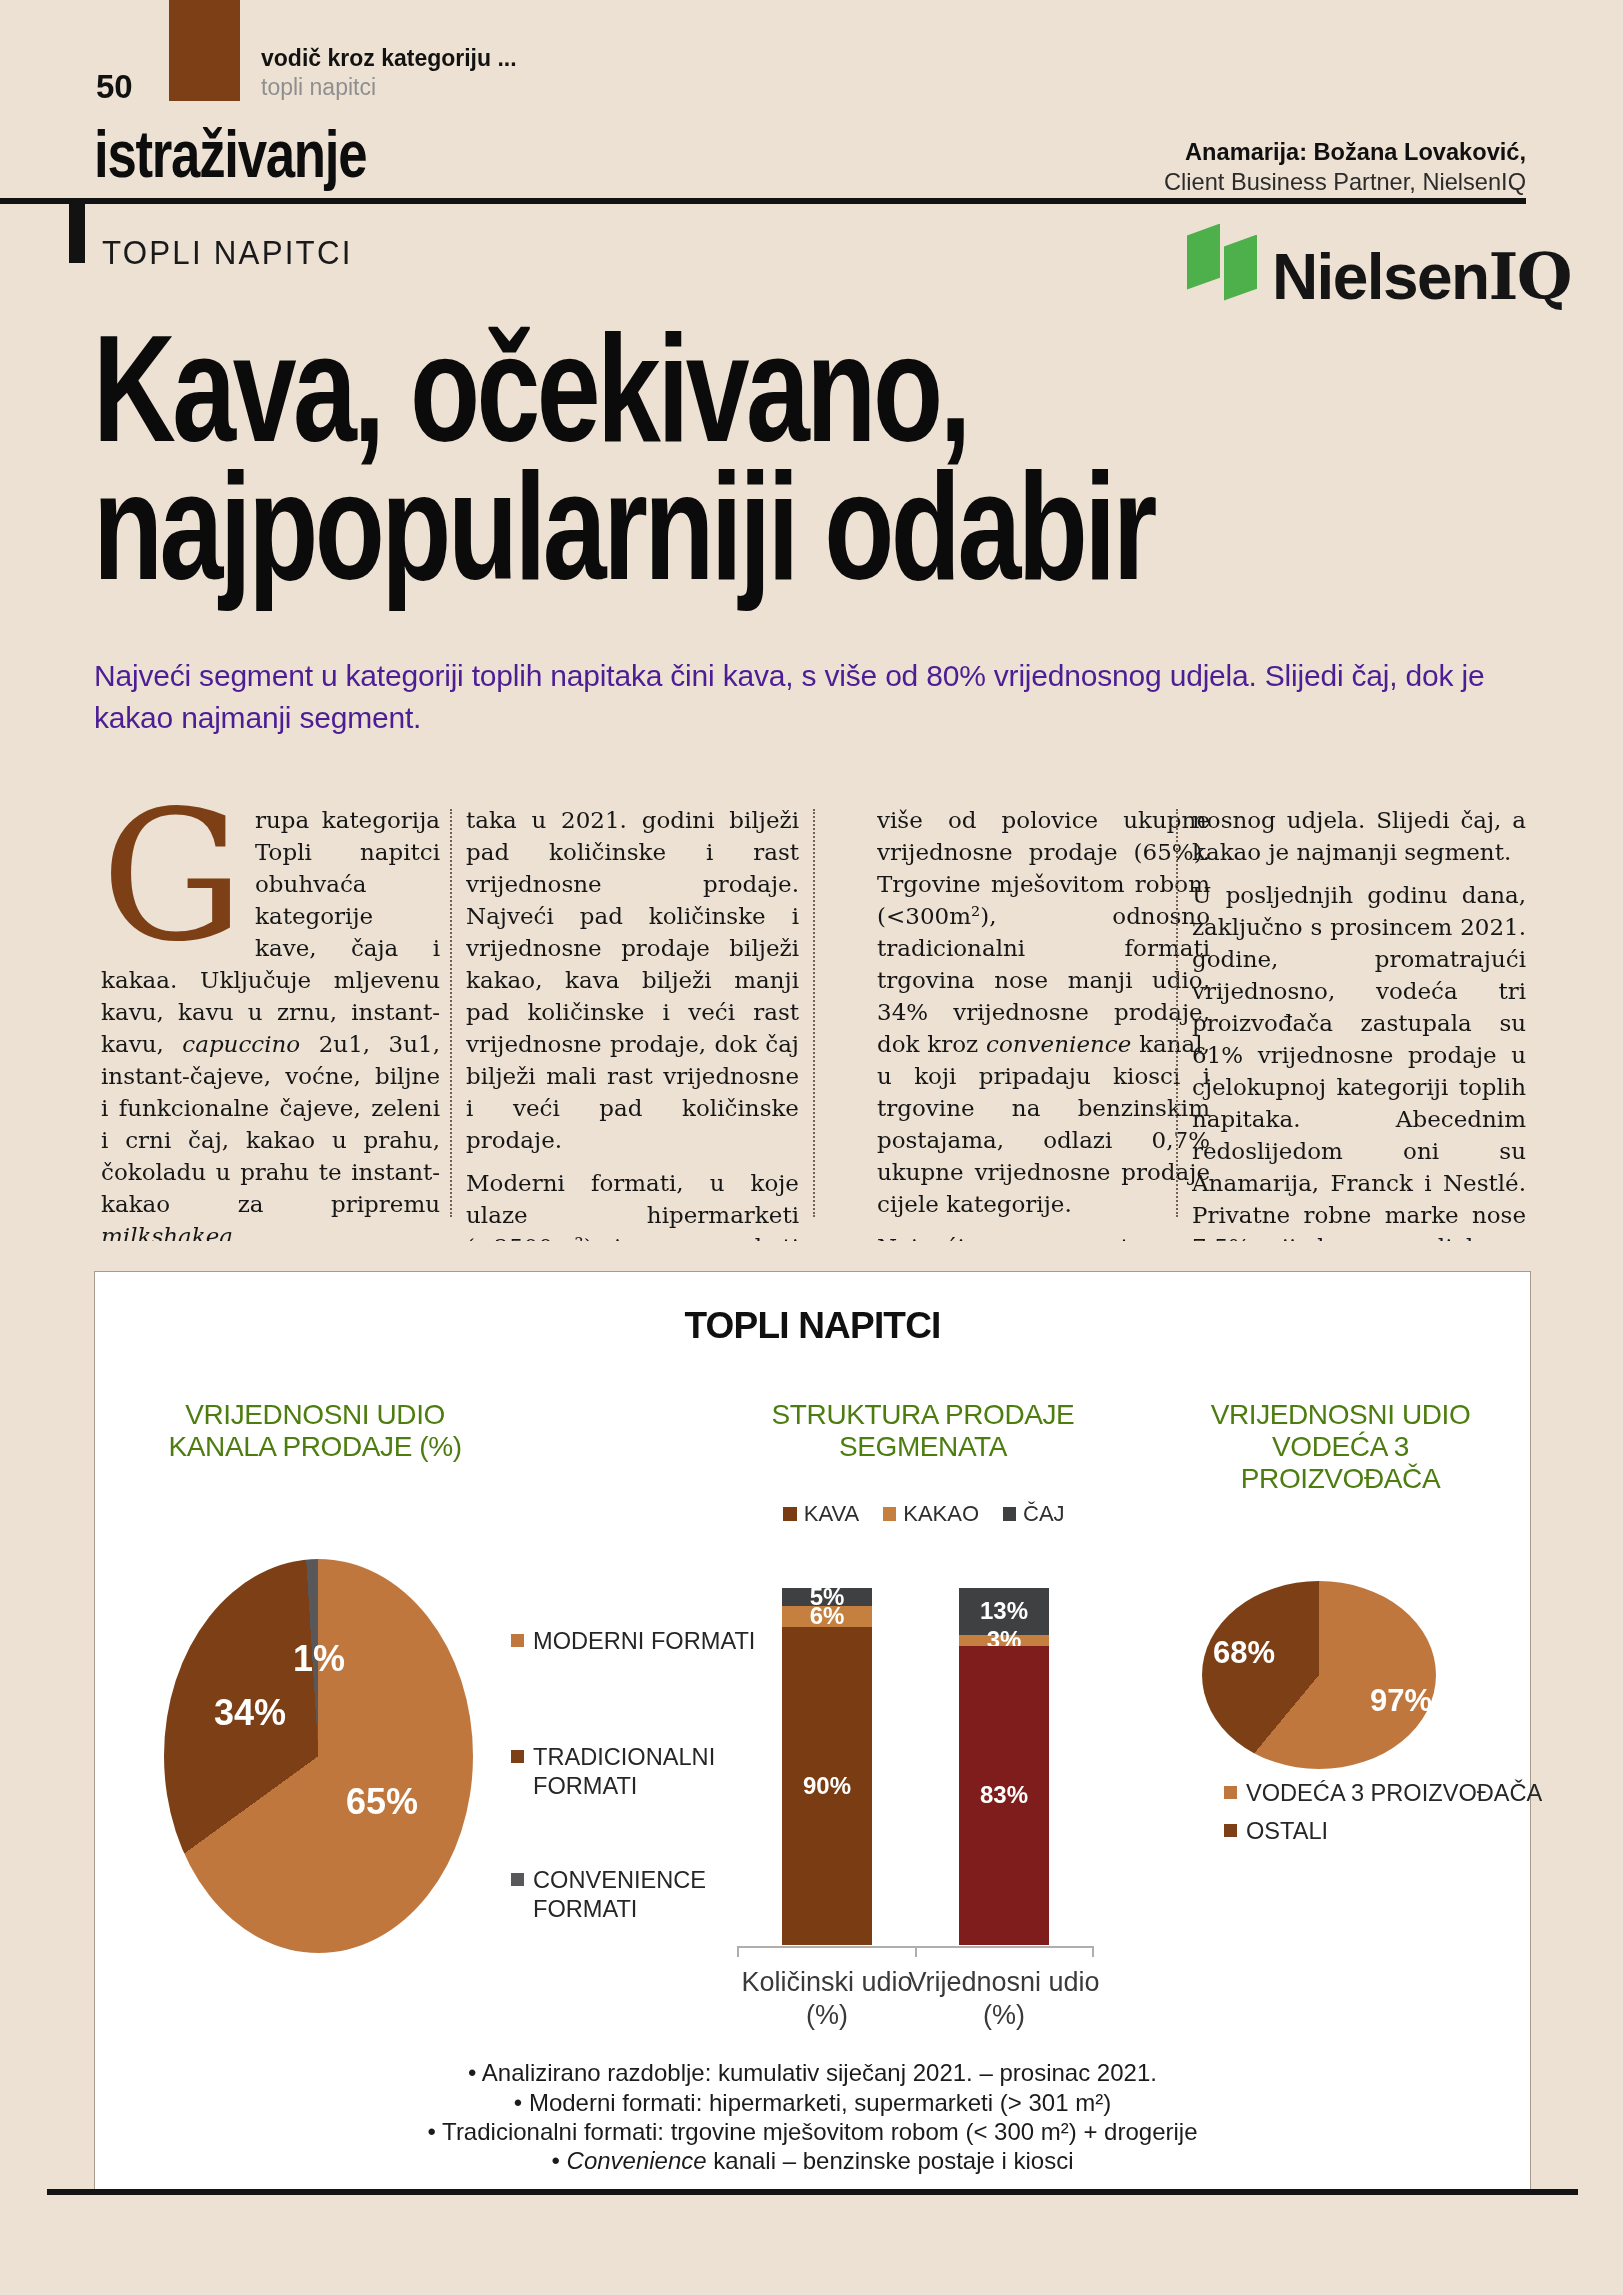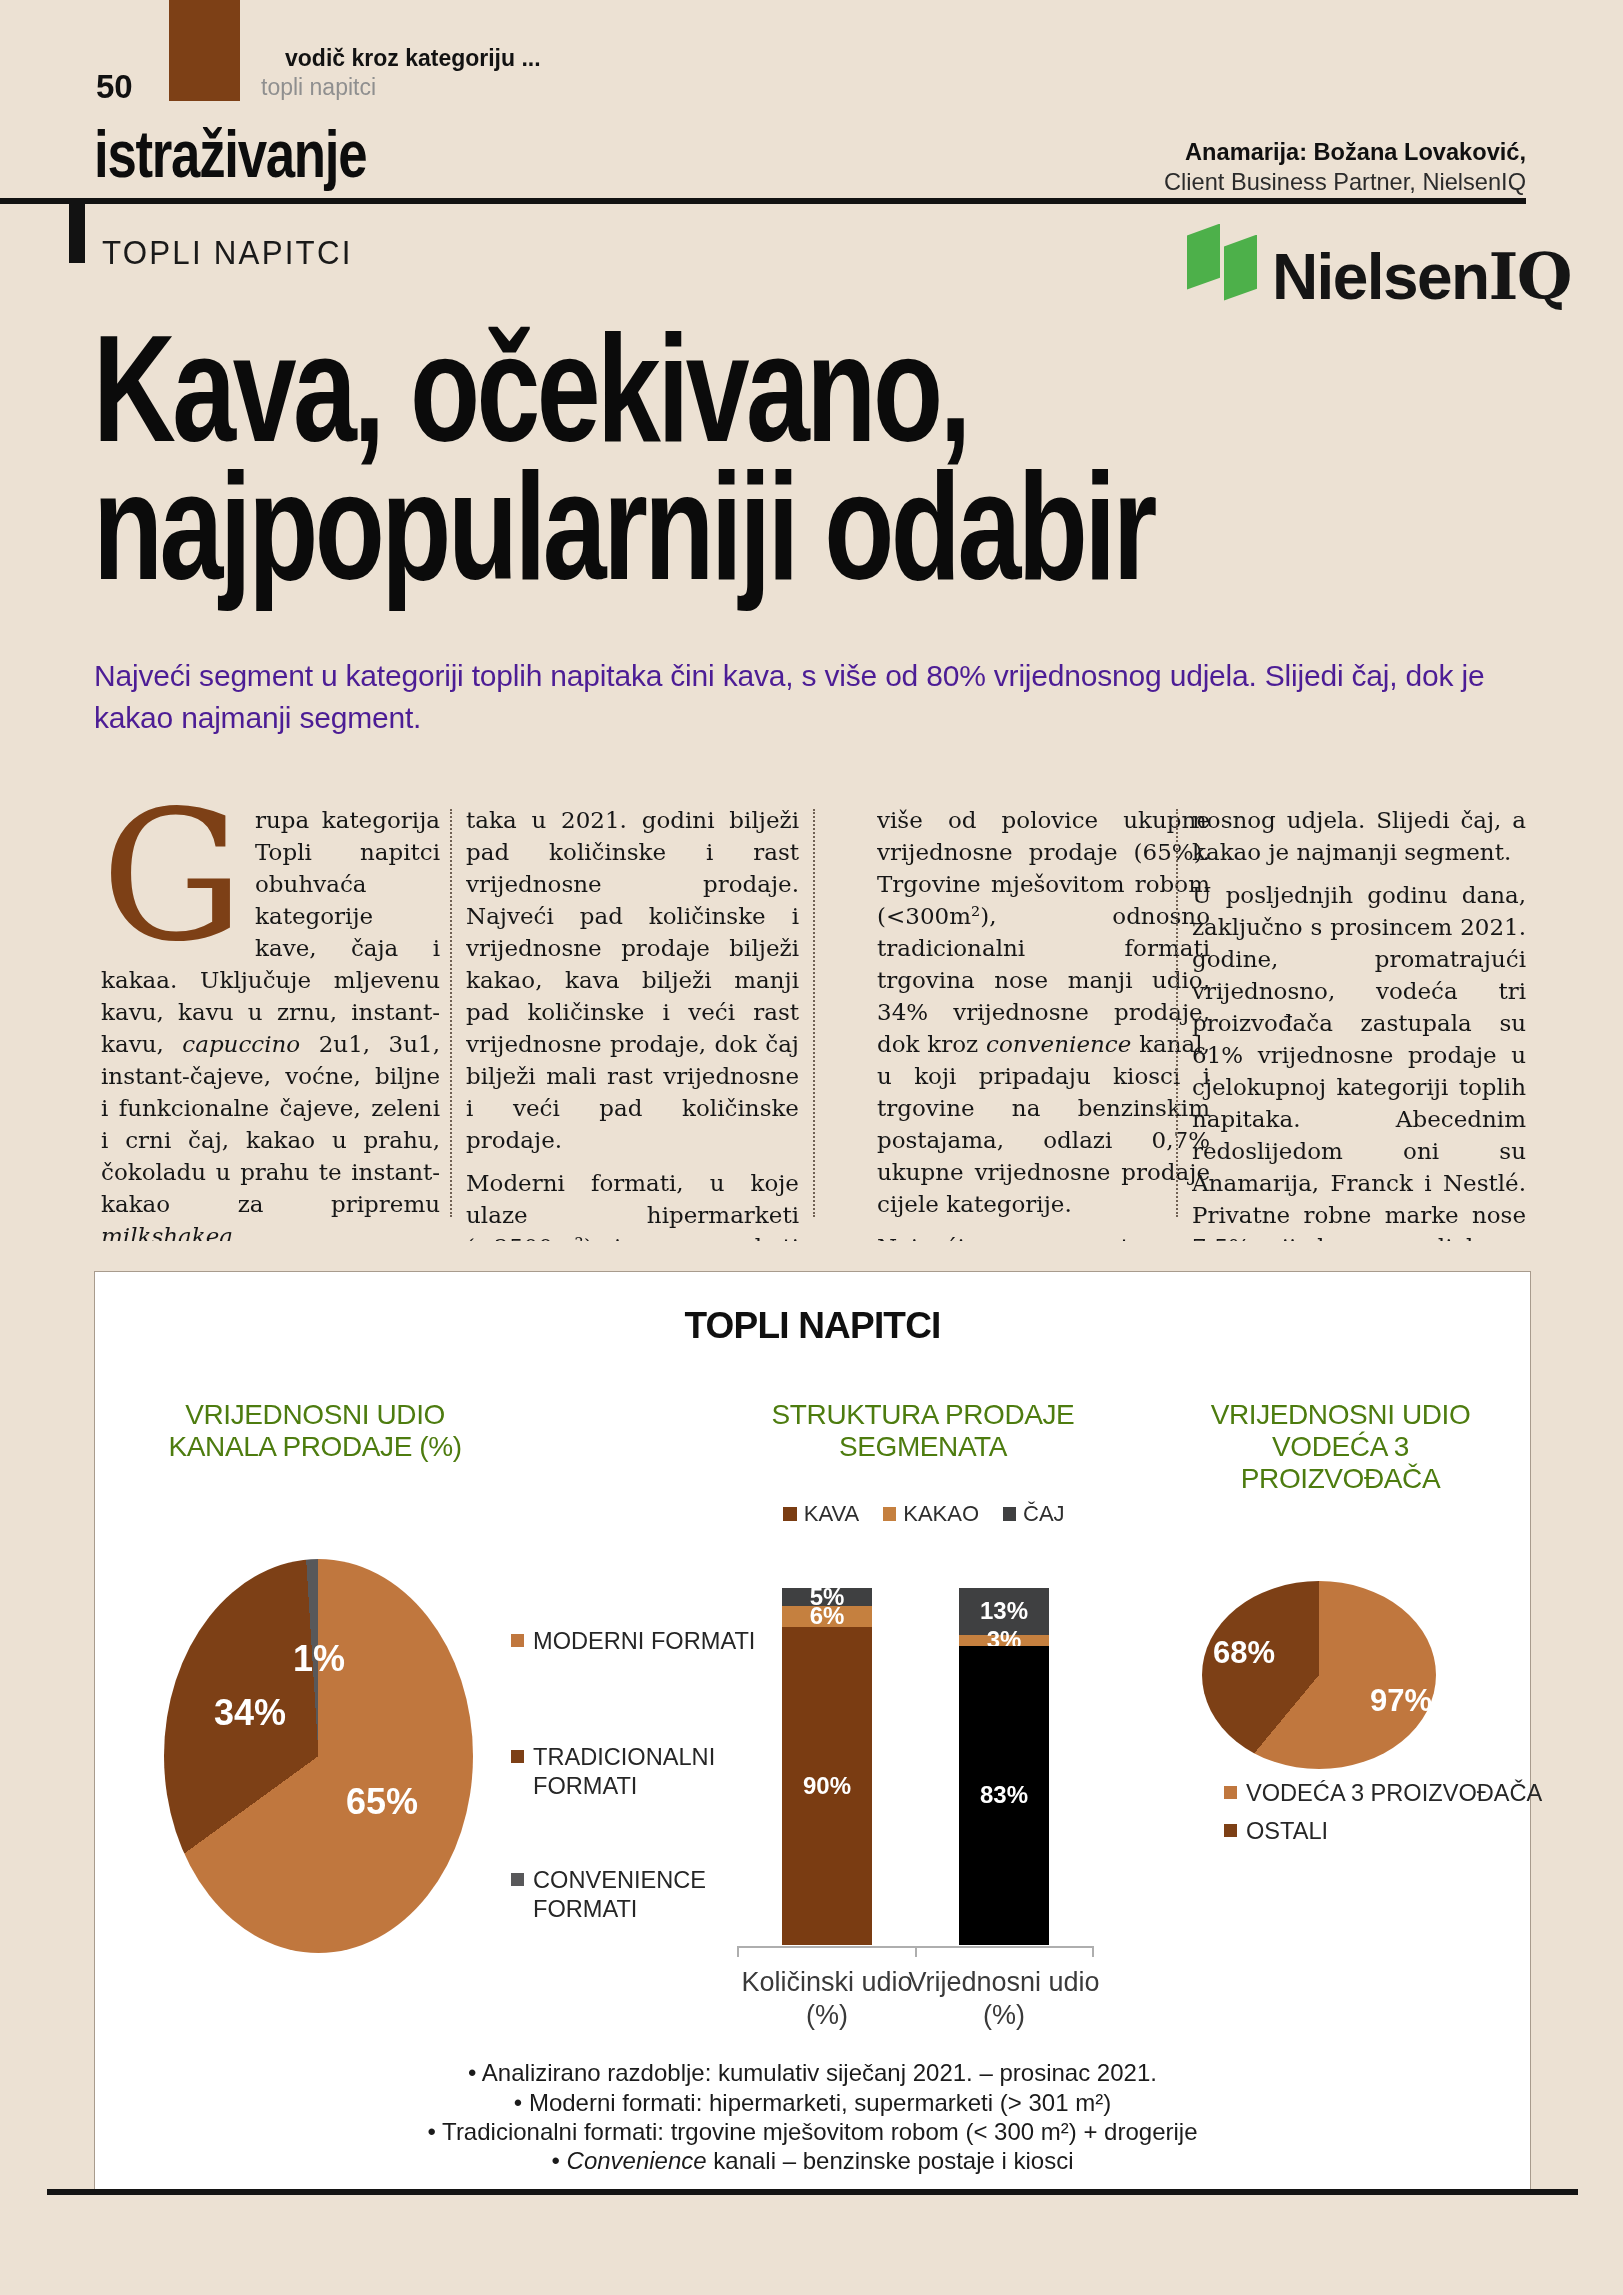--- a/index.html
+++ b/index.html
@@ -3,21 +3,21 @@
 <meta charset="utf-8">
 <style>
   html,body{margin:0;padding:0;}
   body{width:1623px;height:2295px;position:relative;background:#ece1d3;font-family:"Liberation Sans",sans-serif;color:#161616;overflow:hidden;}
   .abs{position:absolute;}
 
   
   .page-num{left:96px;top:68px;font-size:33px;font-weight:700;color:#111;}
   .brown-rect{left:169px;top:0;width:71px;height:101px;background:#7d4016;}
   .kicker{left:261px;top:44px;line-height:29px;}
-  .kicker .k1{font-weight:700;font-size:23px;color:#121212;margin-left:24px;}
+  .kicker .k1{font-weight:700;font-size:23px;color:#121212;}
   .kicker .k2{font-size:23px;color:#8f8f8f;}
   .section-title{left:94px;top:116px;font-size:66px;font-weight:700;letter-spacing:-1.6px;color:#0d0d0d;transform:scaleX(.8);transform-origin:left top;white-space:nowrap;}
   .author{top:137px;right:97px;text-align:right;line-height:30px;}
   .author .a1{font-weight:700;font-size:23.6px;color:#101010;}
   .author .a2{font-size:23.6px;color:#2b2b2b;}
   .rule-top{left:0;top:198px;width:1526px;height:5.5px;background:#121212;}
   .rubric-bar{left:69px;top:203px;width:15.7px;height:60px;background:#121212;}
   .rubric-label{left:102px;top:233px;font-size:34px;letter-spacing:2.4px;color:#1a1a1a;transform:scaleX(.92);transform-origin:left top;white-space:nowrap;}
 
   
@@ -197,21 +197,21 @@
         <span class="seg-label">90%</span>
       </div>
   </div>
   <div class="bar bar2">
     <div class="seg" style="background-color: rgb(63, 64, 65); flex-grow: 13;">
         <span class="seg-label">13%</span>
       </div>
     <div class="seg" style="background-color: rgb(197, 128, 63); flex-grow: 3;">
         <span class="seg-label">3%</span>
       </div>
-    <div class="seg" style="background-color: #000000; flex-grow: 83;">
+    <div class="seg" style="background-color: #7f1d1d; flex-grow: 83;">
         <span class="seg-label">83%</span>
       </div>
   </div>
   <div class="axis"></div>
   <div class="tick t1"></div>
   <div class="tick t2"></div>
   <div class="tick t3"></div>
   <div class="cat-label cl1">Količinski udio (%)</div>
   <div class="cat-label cl2">Vrijednosni udio (%)</div>
 

